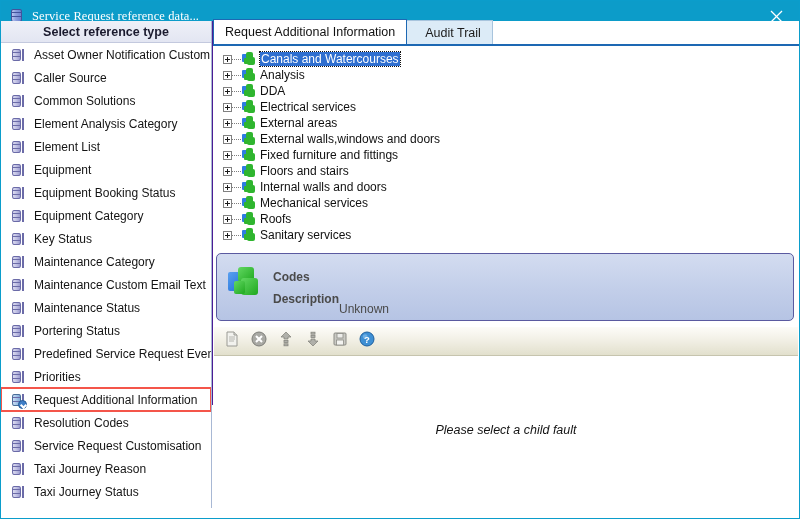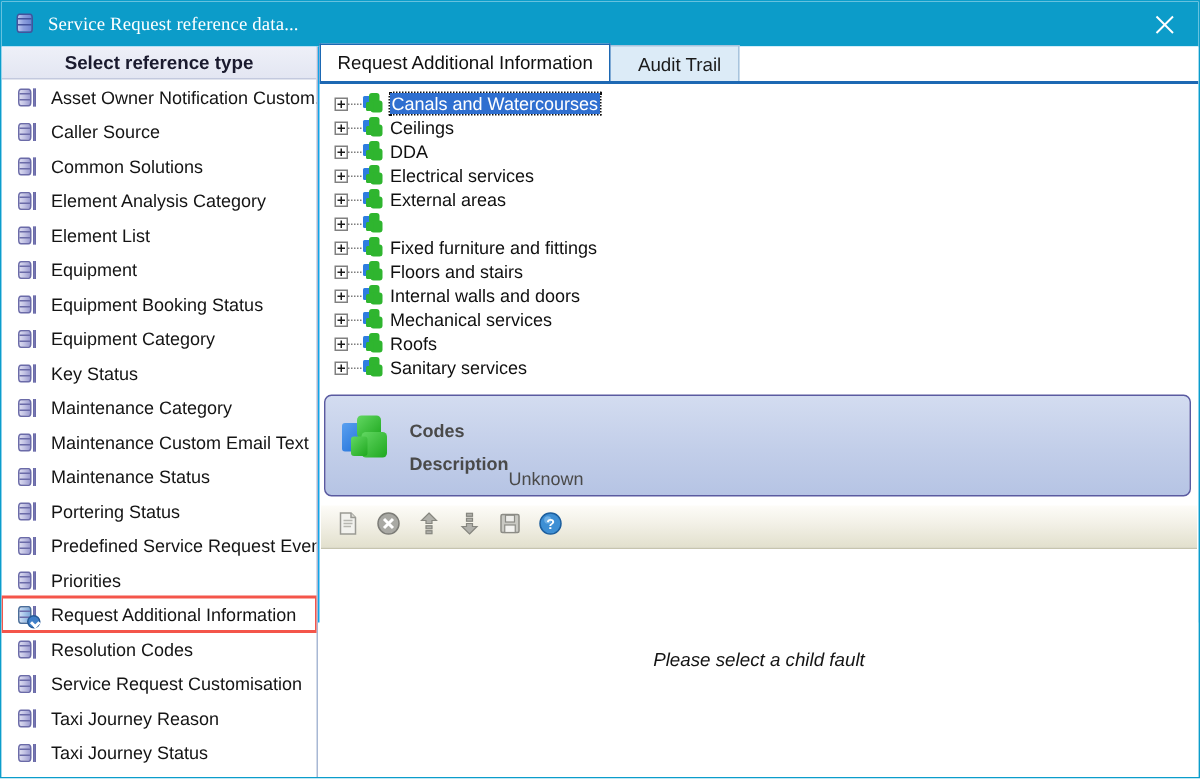--- a/index.html
+++ b/index.html
@@ -60,23 +60,23 @@
     width: 46px; height: 30px;
     display: flex; align-items: center; justify-content: center;
     color: #ffffff;
     font-size: 15px;
     cursor: pointer;
   }
   #close-btn svg { display: block; }
 
   
   #body {
-    position: absolute; left: 0; top: 30px;
+    position: absolute; left: 0; top: 20px;
     width: 798px; height: 384px;
-    background: #0ea5e9;
+    background: #4c1d95;
   }
 
   
   #sidebar {
     position: absolute; left: 0; top: 0;
     width: 211px; height: 487px;
     background: #ffffff;
     border-right: 1px solid #a8b8d4;
     overflow: hidden;
   }
@@ -537,21 +537,21 @@
           </div>
           <div class="tnode">
             <span class="plus"></span>
             <span class="dashline"></span>
             <span class="puzzle">
               <span class="p-blue"></span>
               <span class="p-g1"></span>
               <span class="p-g2"></span>
               <span class="p-g3"></span>
             </span>
-            <span class="tlabel">Ceilings</span>
+            <span class="tlabel">Analysis</span>
           </div>
           <div class="tnode">
             <span class="plus"></span>
             <span class="dashline"></span>
             <span class="puzzle">
               <span class="p-blue"></span>
               <span class="p-g1"></span>
               <span class="p-g2"></span>
               <span class="p-g3"></span>
             </span>
@@ -581,20 +581,21 @@
           </div>
           <div class="tnode">
             <span class="plus"></span>
             <span class="dashline"></span>
             <span class="puzzle">
               <span class="p-blue"></span>
               <span class="p-g1"></span>
               <span class="p-g2"></span>
               <span class="p-g3"></span>
             </span>
+            <span class="tlabel">External walls,windows and doors</span>
           </div>
           <div class="tnode">
             <span class="plus"></span>
             <span class="dashline"></span>
             <span class="puzzle">
               <span class="p-blue"></span>
               <span class="p-g1"></span>
               <span class="p-g2"></span>
               <span class="p-g3"></span>
             </span>

